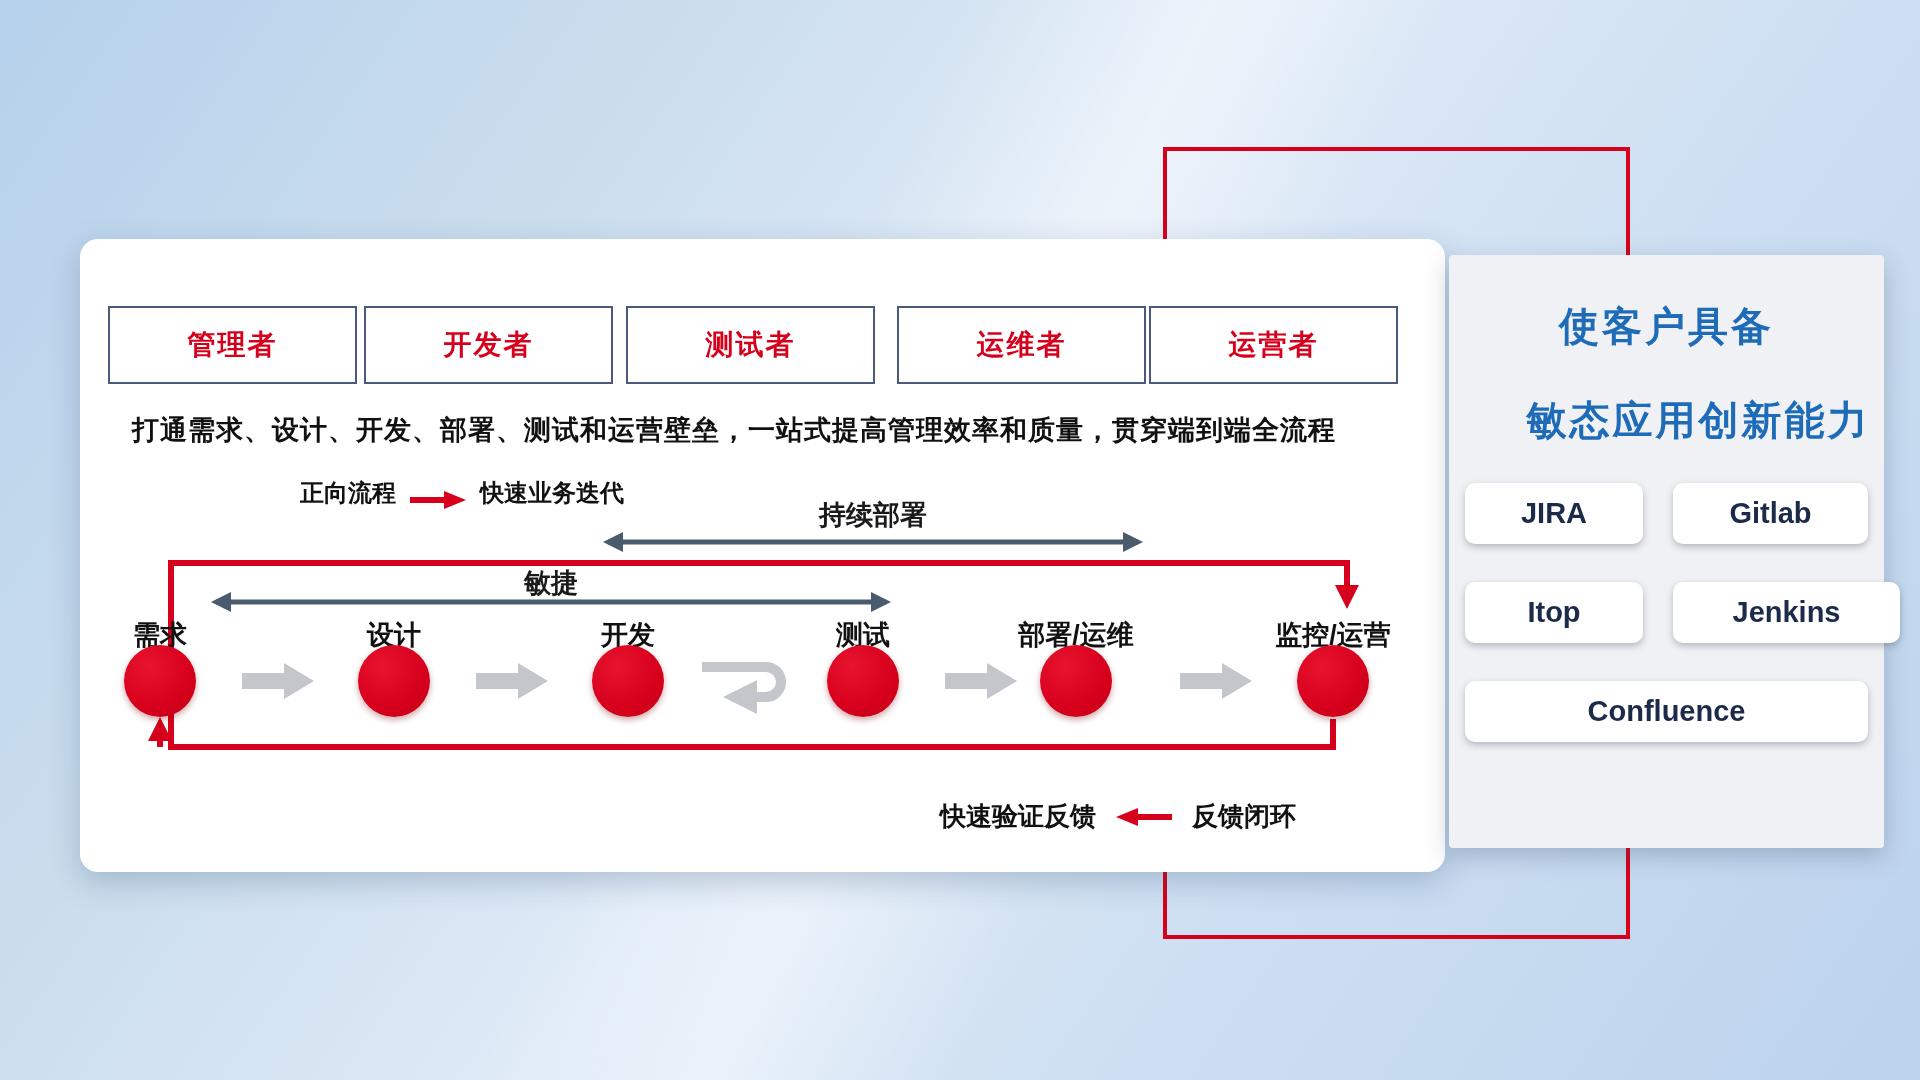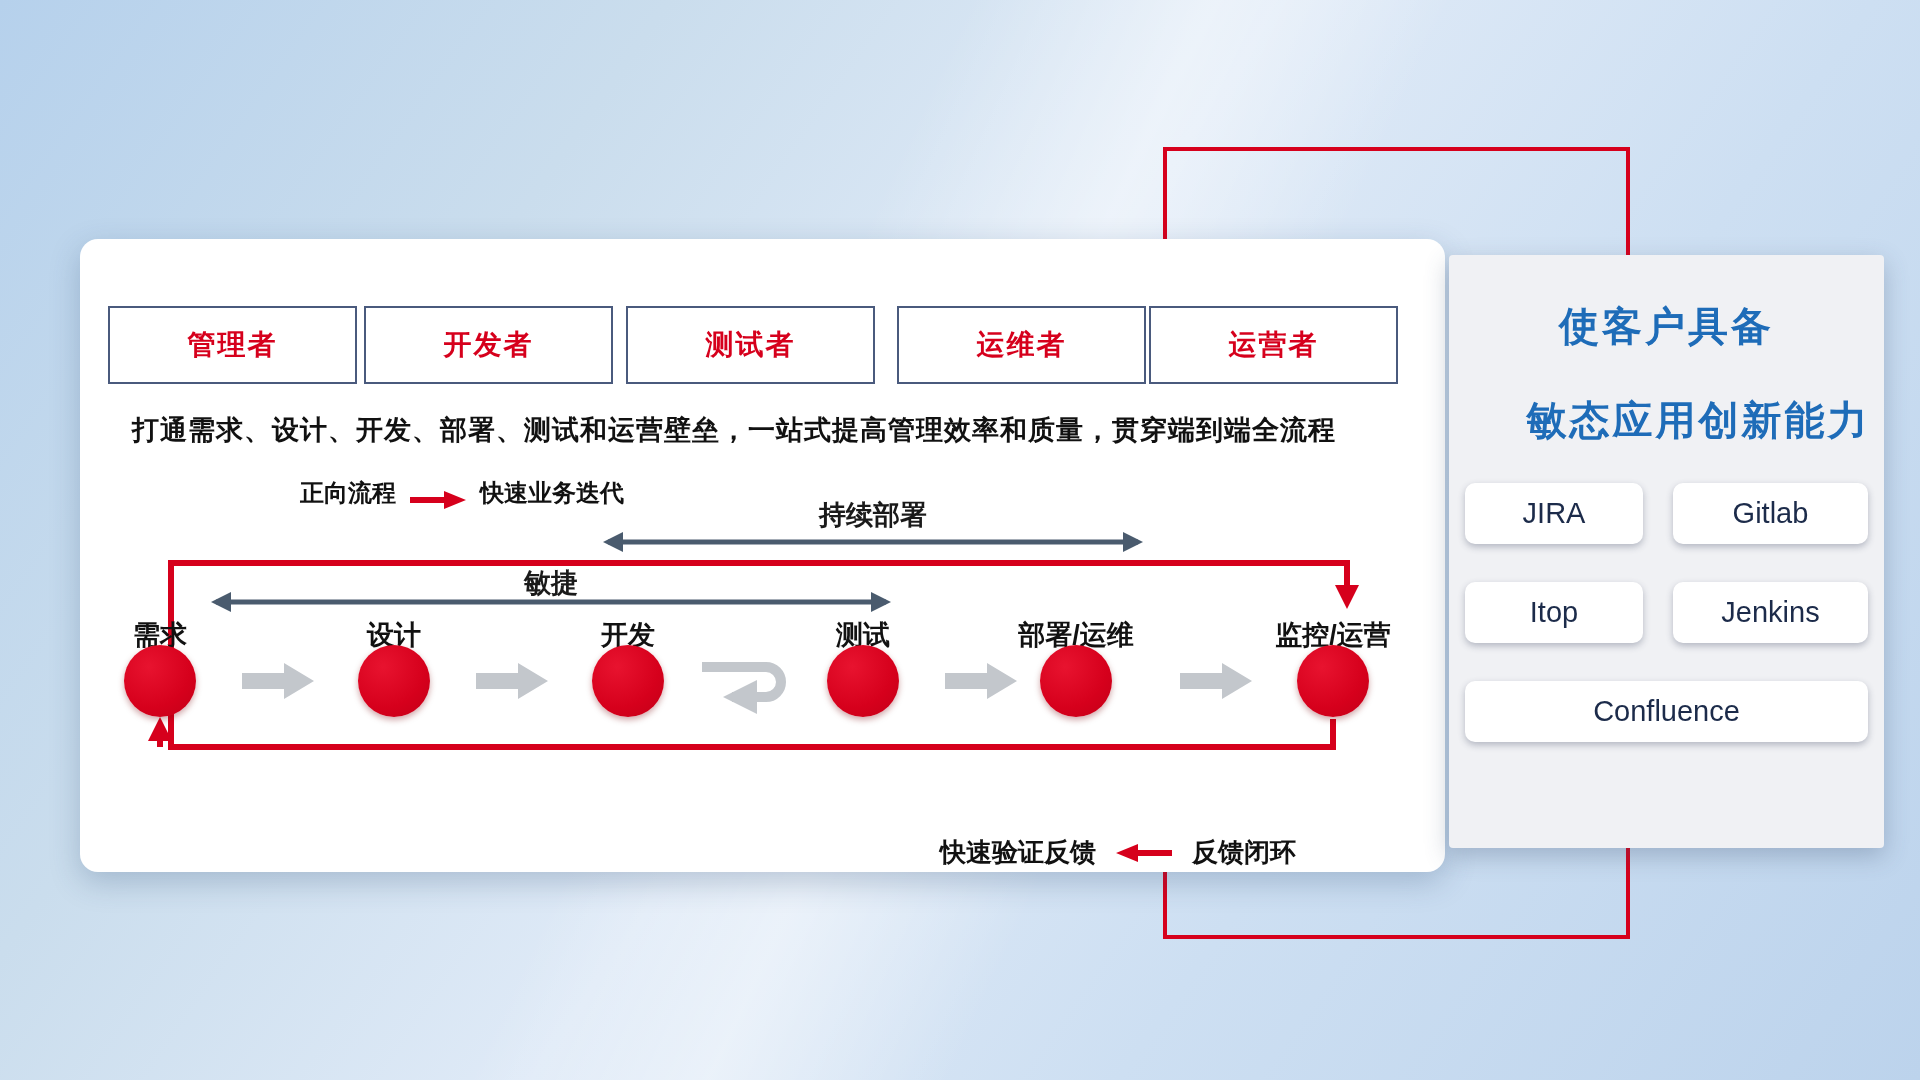--- a/index.html
+++ b/index.html
@@ -62,45 +62,45 @@
   .node-circle{
     position:absolute;top:406px;width:72px;height:72px;border-radius:50%;
     transform:translateX(-50%);
     background:radial-gradient(circle at 35% 30%, #e8132f 0%, #d6001c 60%, #c20017 100%);
     box-shadow:0 3px 6px rgba(120,0,10,.35);
   }
   .nx1{left:80px;} .nx2{left:314px;} .nx3{left:548px;} .nx4{left:783px;} .nx5{left:988px;margin-left:8px;} .nx6{left:1253px;text-align:center;}
 
   .feedback-row{
     position:absolute;left:860px;top:560px;display:flex;align-items:center;gap:20px;
-    font-size:26px;font-weight:bold;color:#111;margin-top:36px;
+    font-size:26px;font-weight:bold;color:#111;
   }
 
   
   .panel{
     position:absolute;left:1449px;top:255px;width:435px;height:593px;z-index:3;
     background:#f0f1f4;border-radius:4px;
     box-shadow:0 8px 24px rgba(60,80,110,.3);
   }
   .panel-title{
     position:absolute;left:0;width:435px;text-align:center;
     color:#1e6cb8;font-weight:bold;letter-spacing:3px;
   }
   .pt1{top:44px;font-size:40px;}
   .pt2{top:138px;font-size:40px;margin-left:32px;}
   .tool-btn{
     position:absolute;height:61px;background:#ffffff;border-radius:10px;
     display:flex;align-items:center;justify-content:center;
-    font-size:29px;font-weight:normal;color:#1c2b4a;
+    font-size:29px;font-weight:bold;color:#1c2b4a;
     box-shadow:0 3px 7px rgba(40,50,80,.3);
   }
   .tb-jira{left:16px;top:228px;width:178px;}
   .tb-gitlab{left:224px;top:228px;width:195px;}
   .tb-itop{left:16px;top:327px;width:178px;}
-  .tb-jenkins{left:224px;top:327px;width:195px;}
+  .tb-jenkins{left:224px;top:327px;width:227px;}
   .tb-confluence{left:16px;top:426px;width:403px;}
 </style>
 </head>
 <body>
 
 <div class="stage">
 
   <div class="red-frame"></div>
 
   <div class="card">

